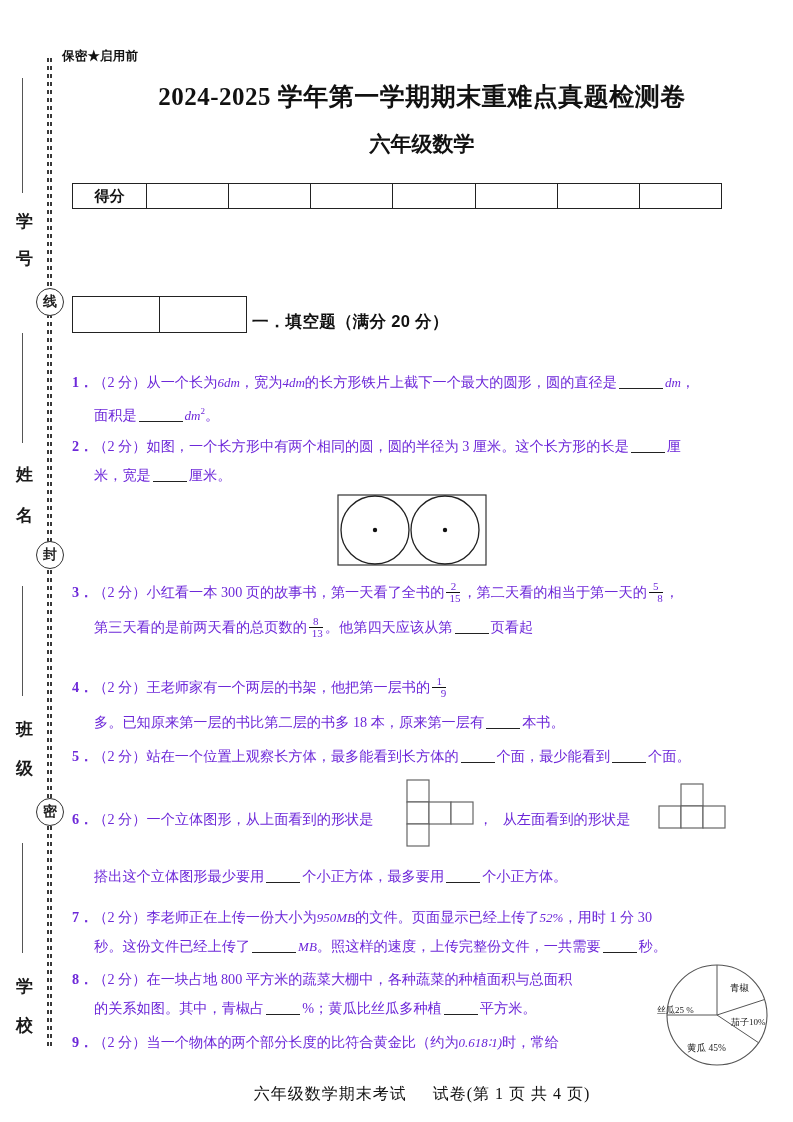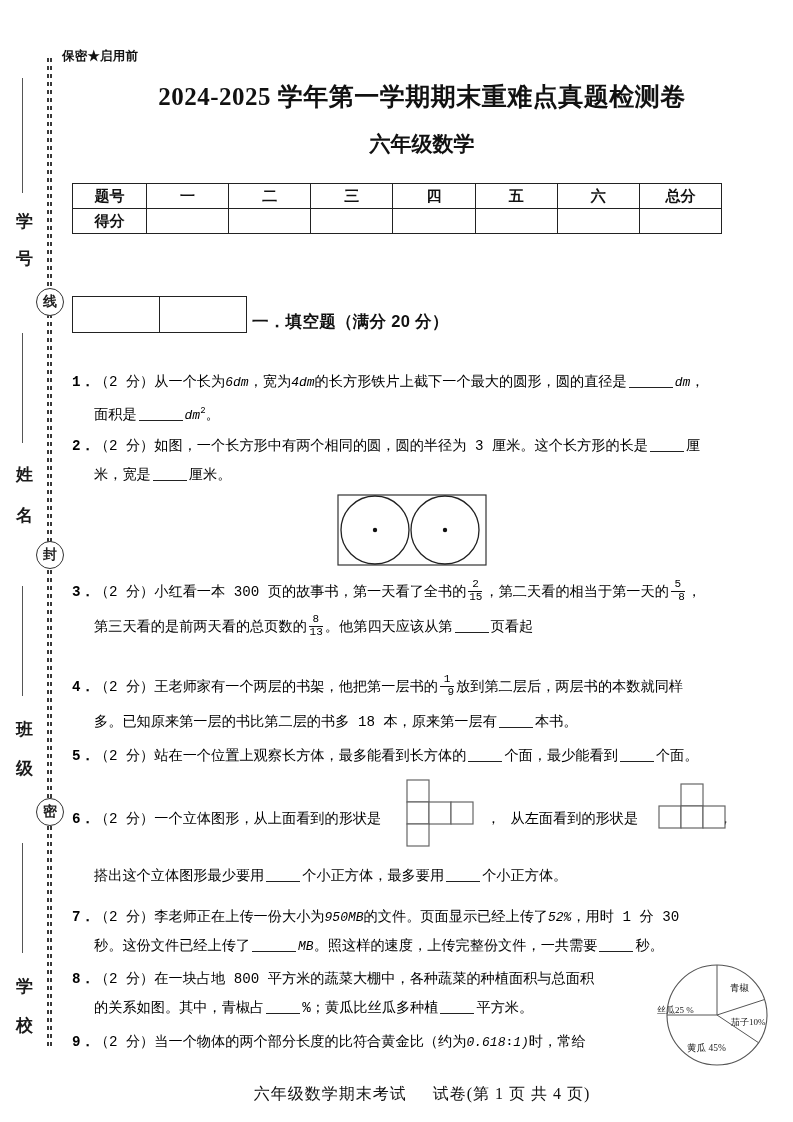--- a/index.html
+++ b/index.html
@@ -145,22 +145,22 @@
     letter-spacing: .3px;
   }
 
   
   .q {
     position: absolute;
     left: 72px;
     width: 714px;
     font-size: 14.2px;
     line-height: 29px;
-    font-family: Liberation Mono, monospace;
-    color: #000000;
+    font-family: Liberation Serif, serif;
+    color: #6d28d9;
   }
   .q .num { font-weight: 600; }
   .indent { display: inline-block; width: 22px; }
   .it { font-style: italic; font-size: 13px; }
   .blank-s {
     display: inline-block;
     min-width: 34px;
     border-bottom: 1.2px solid #222;
     height: 14px;
     margin: 0 2px;
@@ -237,30 +237,20 @@
   <div class="seal-rule" style="top:785px;height:110px;"></div>
   <div class="seal-label" style="top:905px;">学 校</div>
 </div>
 
 <div id="confidential">保密★启用前</div>
 <div id="paper-title">2024-2025 学年第一学期期末重难点真题检测卷</div>
 <div id="paper-subtitle">六年级数学</div>
 
 <table id="score-table">
   <tbody>
-      <tr>
-    <td class="hdr-first">题号</td>
-    <td>一</td>
-    <td>二</td>
-    <td>三</td>
-    <td>四</td>
-    <td>五</td>
-    <td>六</td>
-    <td>总分</td>
-  </tr>
   <tr>
     <td class="hdr-first">得分</td>
     <td></td>
     <td></td>
     <td></td>
     <td></td>
     <td></td>
     <td></td>
     <td></td>
   </tr>
@@ -311,21 +301,21 @@
   <span class="indent"></span><span>第三天看的是前两天看的总页数的</span><span class="frac">
       <span class="nyum">8</span>
       <span class="den">13</span>
     </span><span>。他第四天应该从第</span><span class="blank-s"></span><span>页看起</span>
 </div>
 
 <div class="q" style="top:670px; line-height:35px;">
   <span class="num">4．</span><span>（2 分）</span><span>王老师家有一个两层的书架，他把第一层书的</span><span class="frac">
       <span class="nyum">1</span>
       <span class="den">9</span>
-    </span><span>放到第二层后，两层书的本数就同样</span>
+    </span>
   <br>
   <span class="indent"></span><span>多。已知原来第一层的书比第二层的书多 18 本，原来第一层有</span><span class="blank-s"></span><span>本书。</span>
 </div>
 
 <div class="q" style="top:742px;">
   <span class="num">5．</span><span>（2 分）</span><span>站在一个位置上观察长方体，最多能看到长方体的</span><span class="blank-s"></span><span>个面，最少能看到</span><span class="blank-s"></span><span>个面。</span>
 </div>
 
 <div class="q" style="top:805px;">
   <span class="num">6．</span><span>（2 分）</span><span>一个立体图形，从上面看到的形状是</span><span style="display:inline-block;width:105px;"></span><span>，</span><span style="display:inline-block;width:10px;"></span><span>从左面看到的形状是</span><span style="display:inline-block;width:80px;"></span><span>，</span>

